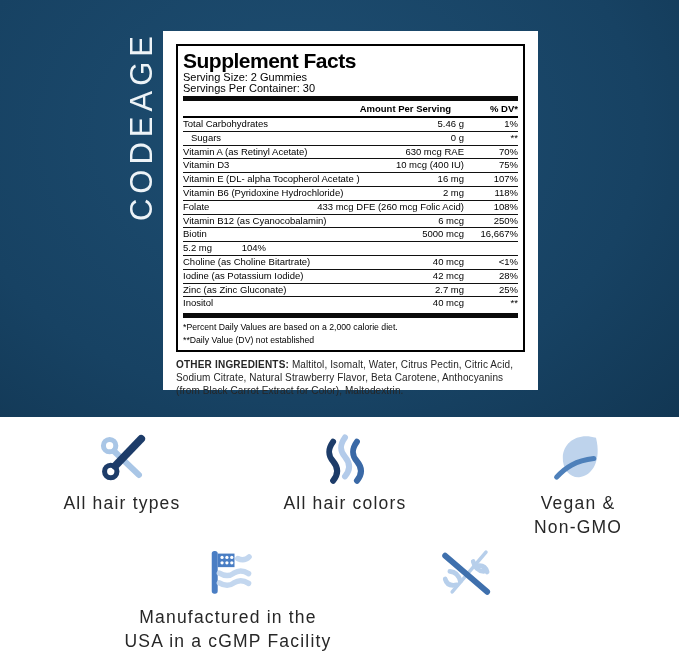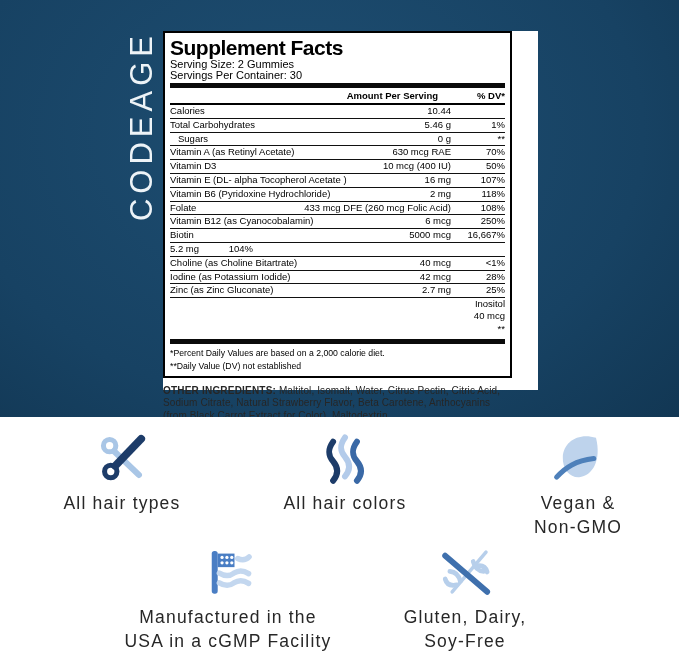--- a/index.html
+++ b/index.html
@@ -18,35 +18,35 @@
   .logo{
     position:absolute;left:142px;top:126px;
     transform:translate(-50%,-50%) rotate(-90deg);
     color:#edf3f7;font-size:31px;letter-spacing:5px;font-weight:400;
     white-space:nowrap;
   }
 
   
   .panel{
     position:absolute;left:163px;top:31px;width:375px;height:359px;
-    background:#ffffff;box-sizing:border-box;
+    background:#ffffff;box-sizing:border-box;padding:13px;
   }
   .facts-box{
     border:2px solid #000;box-sizing:border-box;width:349px;
     padding:3px 5px 4px 5px;color:#000;
   }
   .sf-title{font-size:21px;font-weight:bold;letter-spacing:-.5px;line-height:23px;}
   .sf-serving{font-size:11px;line-height:10.5px;}
   .bar{height:5px;background:#0a0a0a;margin:3px 0 2px 0;}
   .sf-head{display:flex;align-items:flex-end;border-bottom:2.5px solid #000;
     font-size:9.5px;font-weight:bold;line-height:12px;padding-bottom:1px;gap:13px;}
   .sf-rows{}
   .sf-row{display:flex;align-items:flex-end;border-bottom:1px solid #111;
     font-size:9.5px;line-height:12.3px;padding-bottom:0.5px;}
-  .sf-row:last-child{border-bottom:none;flex-direction:column;}
+  .sf-row:last-child{border-bottom:none;}
   .sf-name{flex:1;white-space:nowrap;}
   .sf-name.indent{padding-left:8px;}
   .sf-amt{text-align:right;white-space:nowrap;}
   .sf-dv{width:54px;flex:none;text-align:right;white-space:nowrap;}
   .sf-foot{font-size:8.7px;line-height:11px;padding-top:2px;}
   .other{
     margin-top:7px;width:349px;font-size:10px;line-height:12.8px;color:#262626;
     letter-spacing:.1px;
   }
   .other b{letter-spacing:.2px;}
@@ -82,25 +82,20 @@
 
         <div class="bar"></div>
 
         <div class="sf-head">
           <span class="sf-name"></span>
           <span class="sf-amt">Amount Per Serving</span>
           <span class="sf-dv">% DV*</span>
         </div>
 
         <div class="sf-rows" id="sf-rows">
-  <div class="sf-row">
-    <span class="sf-name">Calories</span>
-    <span class="sf-amt">10.44</span>
-    <span class="sf-dv"></span>
-  </div>
 
   <div class="sf-row">
     <span class="sf-name">Total Carbohydrates</span>
     <span class="sf-amt">5.46 g</span>
     <span class="sf-dv">1%</span>
   </div>
 
   <div class="sf-row">
     <span class="sf-name indent">Sugars</span>
     <span class="sf-amt">0 g</span>
@@ -110,21 +105,21 @@
   <div class="sf-row">
     <span class="sf-name">Vitamin A (as Retinyl Acetate)</span>
     <span class="sf-amt">630 mcg RAE</span>
     <span class="sf-dv">70%</span>
   </div>
 
 
   <div class="sf-row">
     <span class="sf-name">Vitamin D3</span>
     <span class="sf-amt">10 mcg (400 IU)</span>
-    <span class="sf-dv">50%</span>
+    <span class="sf-dv">75%</span>
   </div>
 
   <div class="sf-row">
     <span class="sf-name">Vitamin E (DL- alpha Tocopherol Acetate )</span>
     <span class="sf-amt">16 mg</span>
     <span class="sf-dv">107%</span>
   </div>
 
   <div class="sf-row">
     <span class="sf-name">Vitamin B6 (Pyridoxine Hydrochloride)</span>
@@ -260,20 +255,16 @@
       <div class="ic">
         <svg width="56" height="56" viewBox="0 0 48 48">
           <line x1="13" y1="41" x2="42" y2="7" stroke="#b7cfeb" stroke-width="3" stroke-linecap="round"></line>
           <path d="M17 35 q-8 2 -10 -5" fill="none" stroke="#b7cfeb" stroke-width="4" stroke-linecap="round"></path>
           <path d="M20 32 q-2 -8 -9 -8.5" fill="none" stroke="#b7cfeb" stroke-width="4" stroke-linecap="round"></path>
           <path d="M33 19 q8 -2 10 5" fill="none" stroke="#b7cfeb" stroke-width="4" stroke-linecap="round"></path>
           <path d="M31 15 q2 8 9 8.5" fill="none" stroke="#b7cfeb" stroke-width="4" stroke-linecap="round"></path>
           <line x1="7" y1="10" x2="43" y2="41" stroke="#3f70ad" stroke-width="5" stroke-linecap="round"></line>
         </svg>
       </div>
-      <div class="cap">
-        <span>Gluten, Dairy,</span>
-          <span>Soy-Free</span>
-      </div>
     </div>
 
   </div>
 </div>
 
 </body></html>

